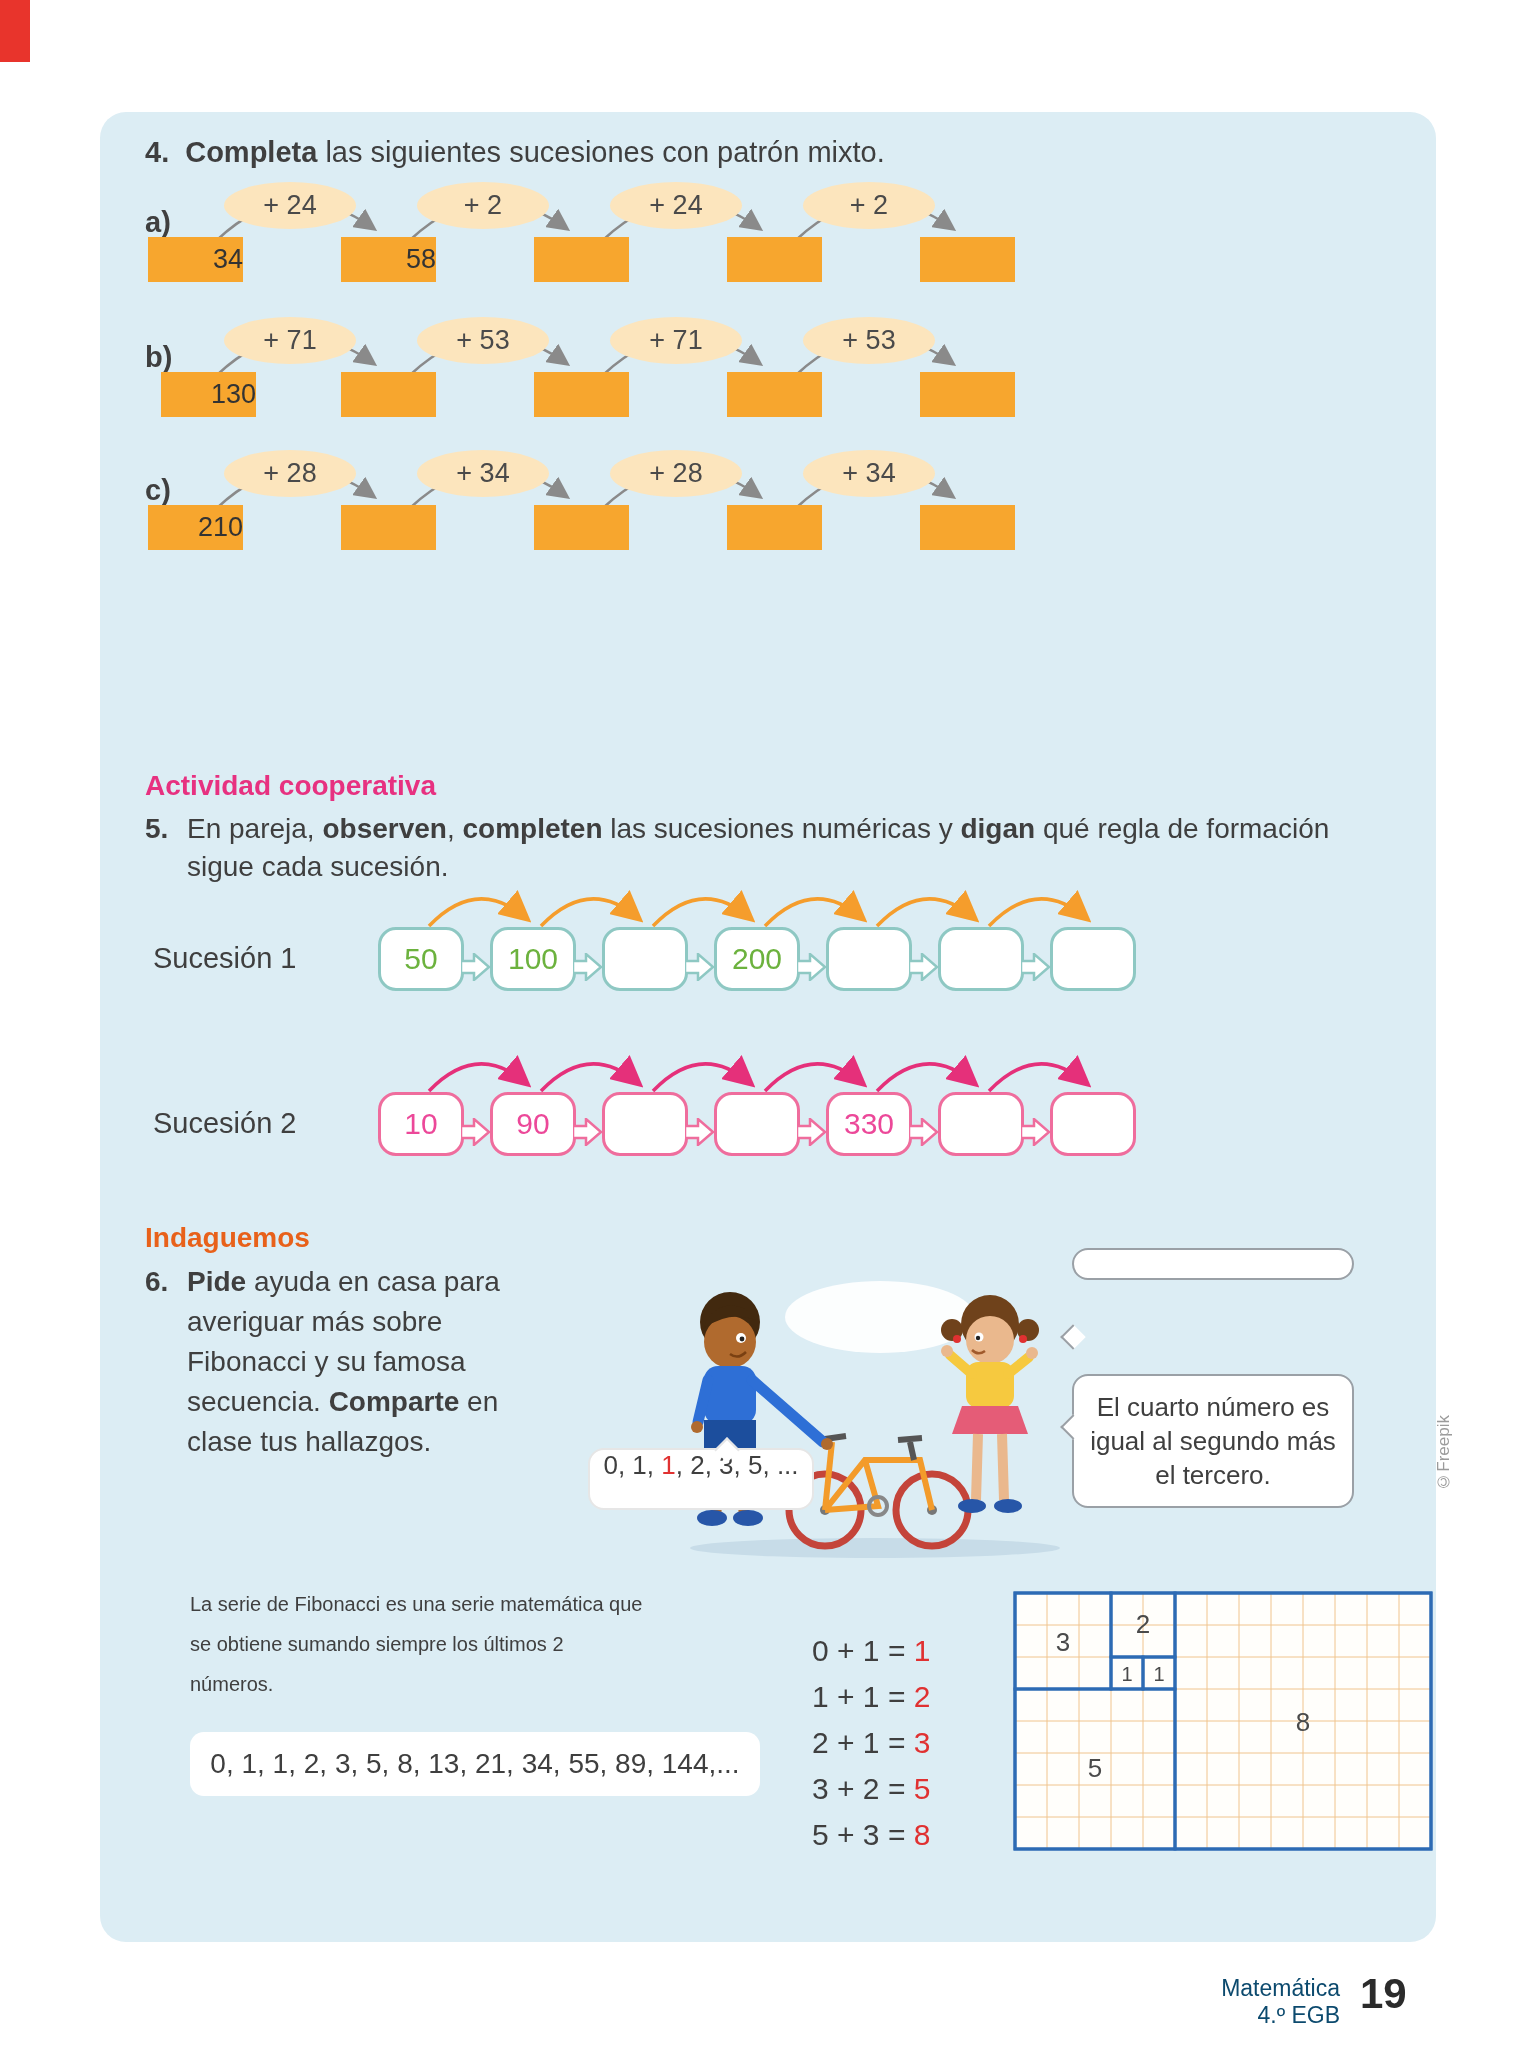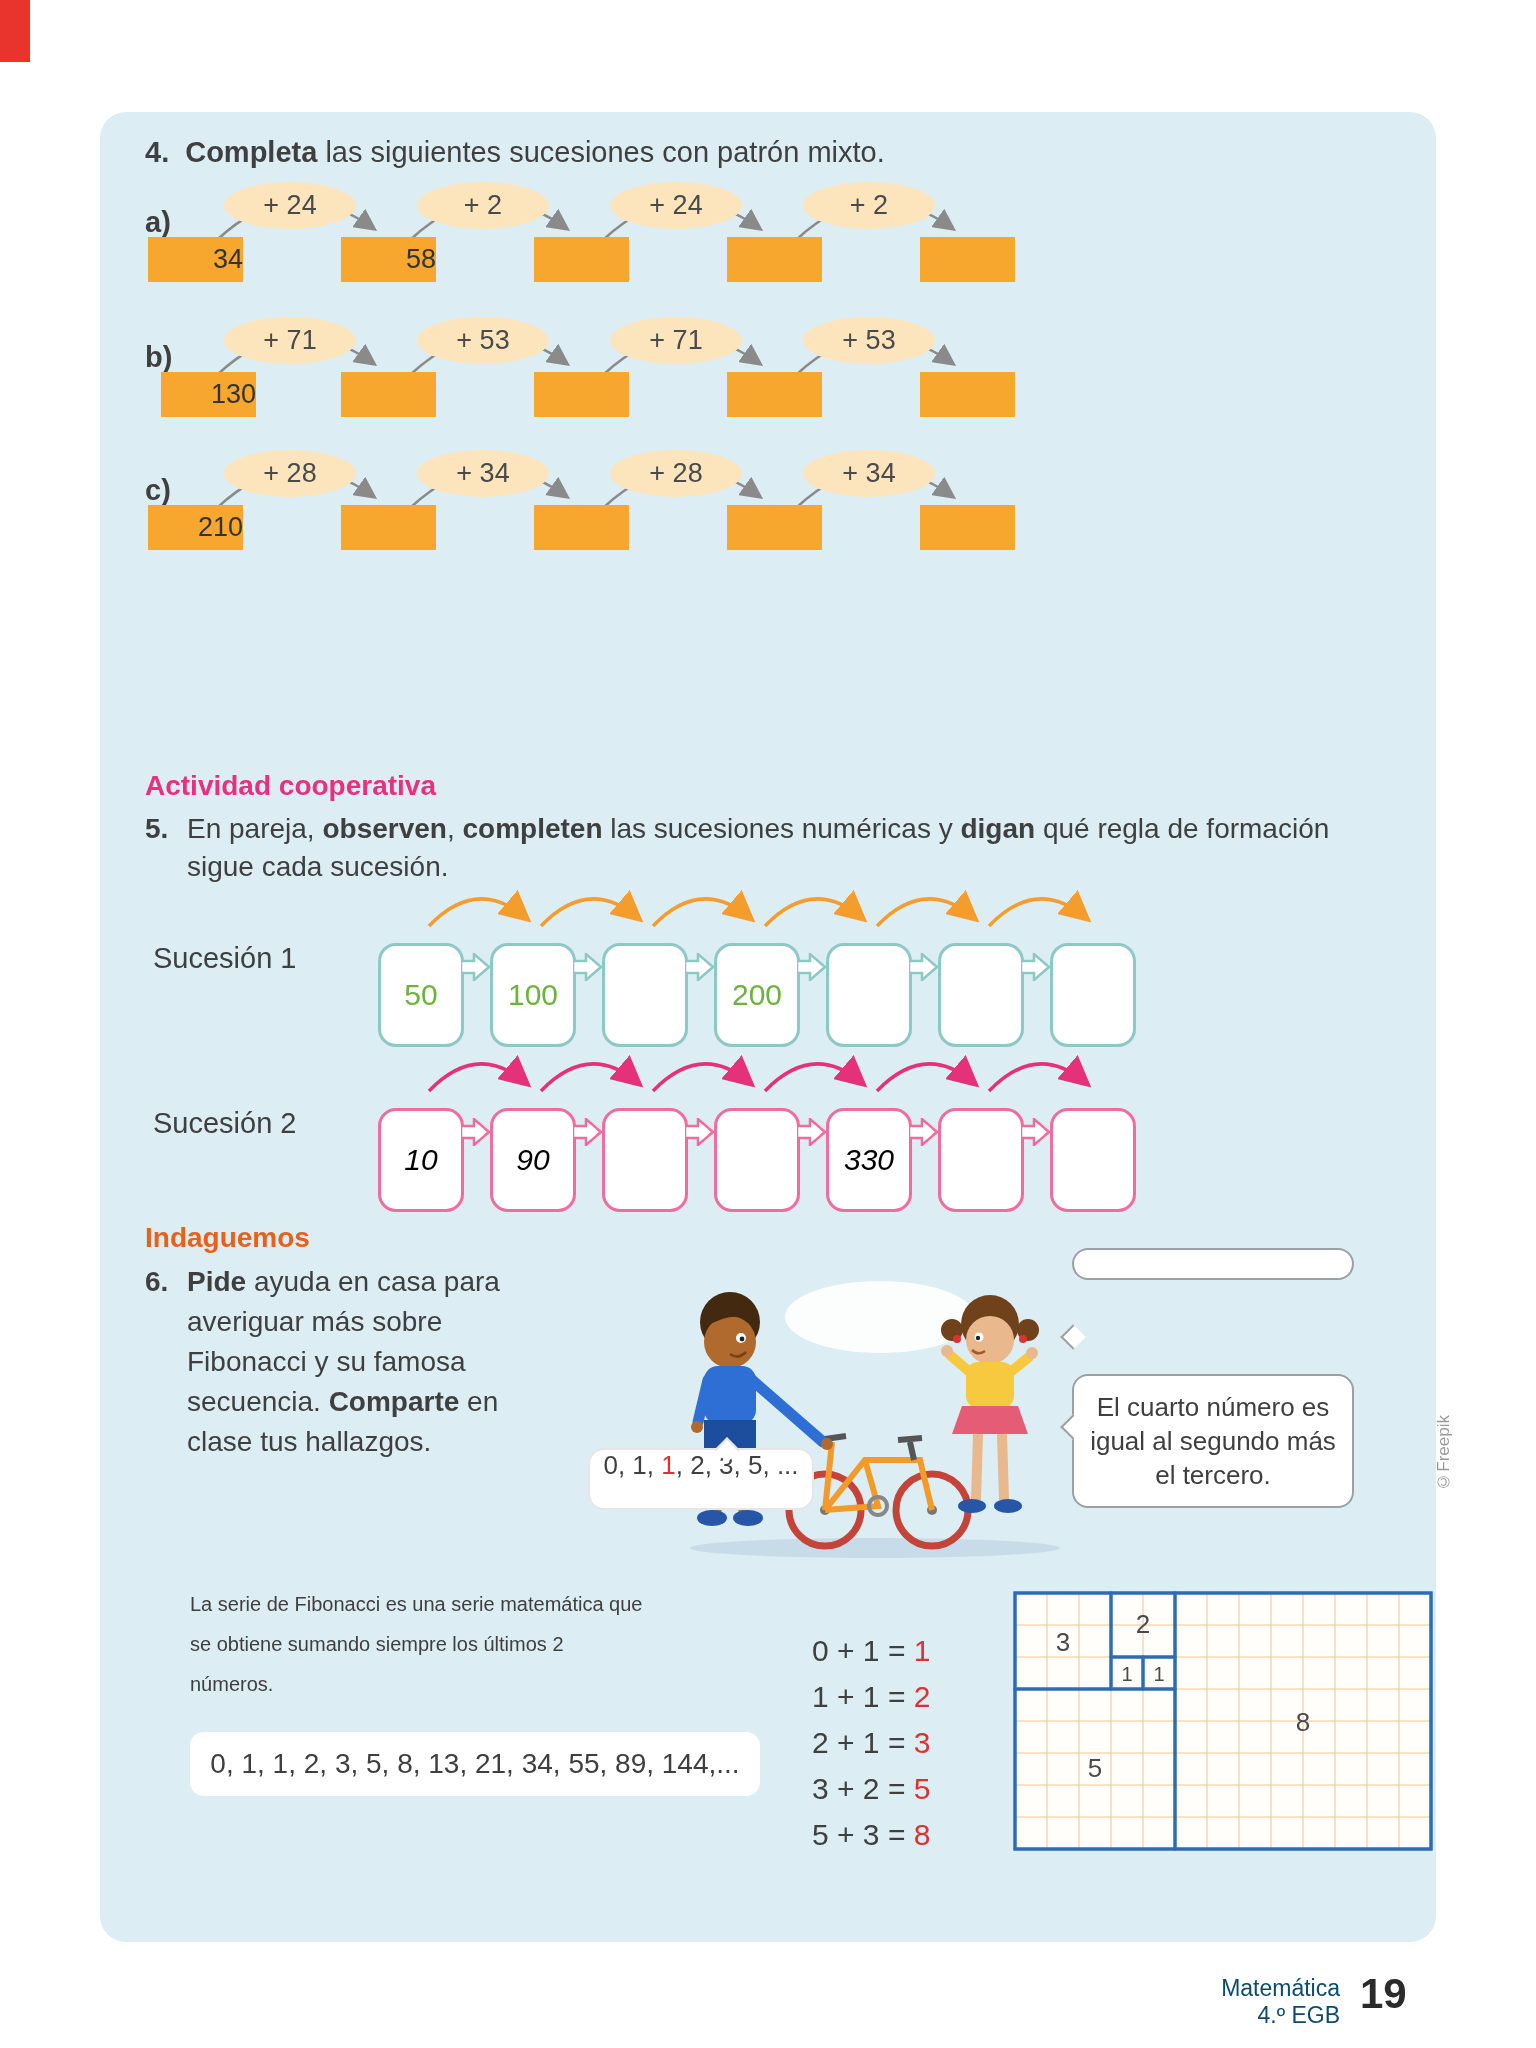--- a/index.html
+++ b/index.html
@@ -30,26 +30,26 @@
   
   .coop-heading { position:absolute; left:45px; top:658px; font-size:28px; font-weight:bold; color:#e73180; }
   .ex5-text { position:absolute; left:45px; top:698px; width:1250px; font-size:28px;
               line-height:38px; padding-left:42px; box-sizing:border-box; }
   .ex5-text .num { position:absolute; left:0; top:0; font-weight:bold; }
 
   .sseq { position:absolute; left:45px; width:1250px; height:130px; }
   .sseq-label { position:absolute; left:8px; top:60px; font-size:29px; }
   .sstrip { position:absolute; left:233px; top:0; width:1010px; height:130px; }
   .sarcs { position:absolute; left:0; top:0; pointer-events:none; }
-  .sbox { position:absolute; top:61px; width:86px; height:104px; background:#fff;
+  .sbox { position:absolute; top:45px; width:86px; height:64px; background:#fff;
           border:3px solid #8ec8c3; border-radius:18px; box-sizing:border-box;
           display:flex; align-items:center; justify-content:center; font-size:30px; }
   .sconn { position:absolute; top:71px; }
   .seq1 .sbox { border-color:#8ec8c3; color:#6cb23e; }
-  .seq2 .sbox { border-color:#ef6d9d; color:#000000;font-style:italic; }
+  .seq2 .sbox { border-color:#ef6d9d; color:#ec4899; }
 
   
   .indaguemos-heading { position:absolute; left:45px; top:1110px; font-size:28px; font-weight:bold; color:#e8611a; }
   .ex6-text { position:absolute; left:45px; top:1150px; width:422px; font-size:28px;
               line-height:40px; padding-left:42px; box-sizing:border-box; }
   .ex6-text .num { position:absolute; left:0; top:0; font-weight:bold; }
 
   .kids { position:absolute; left:480px; top:1150px; }
 
   .bubble-sm { position:absolute; left:488px; top:1336px; width:222px; height:58px;

